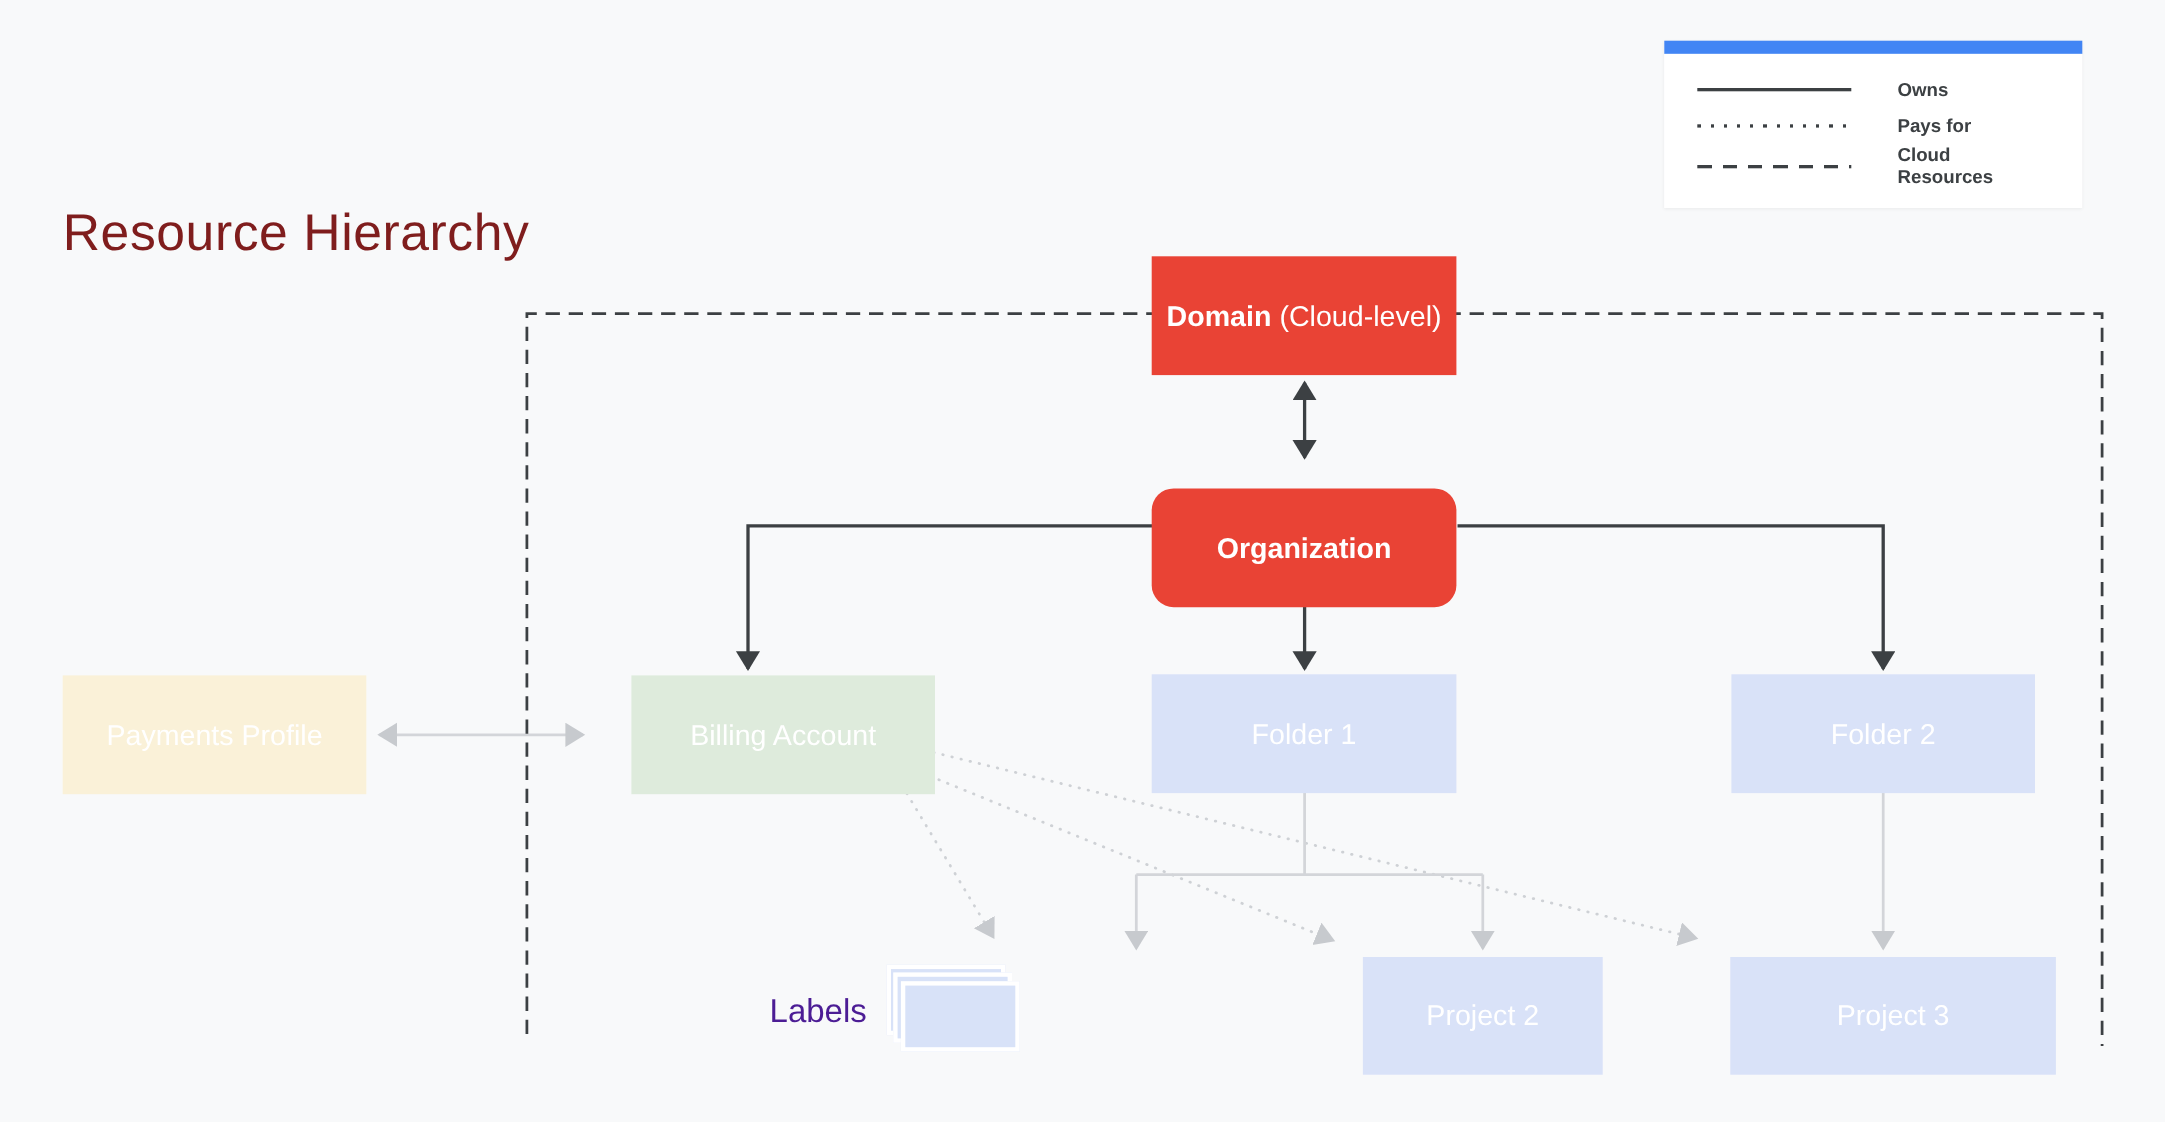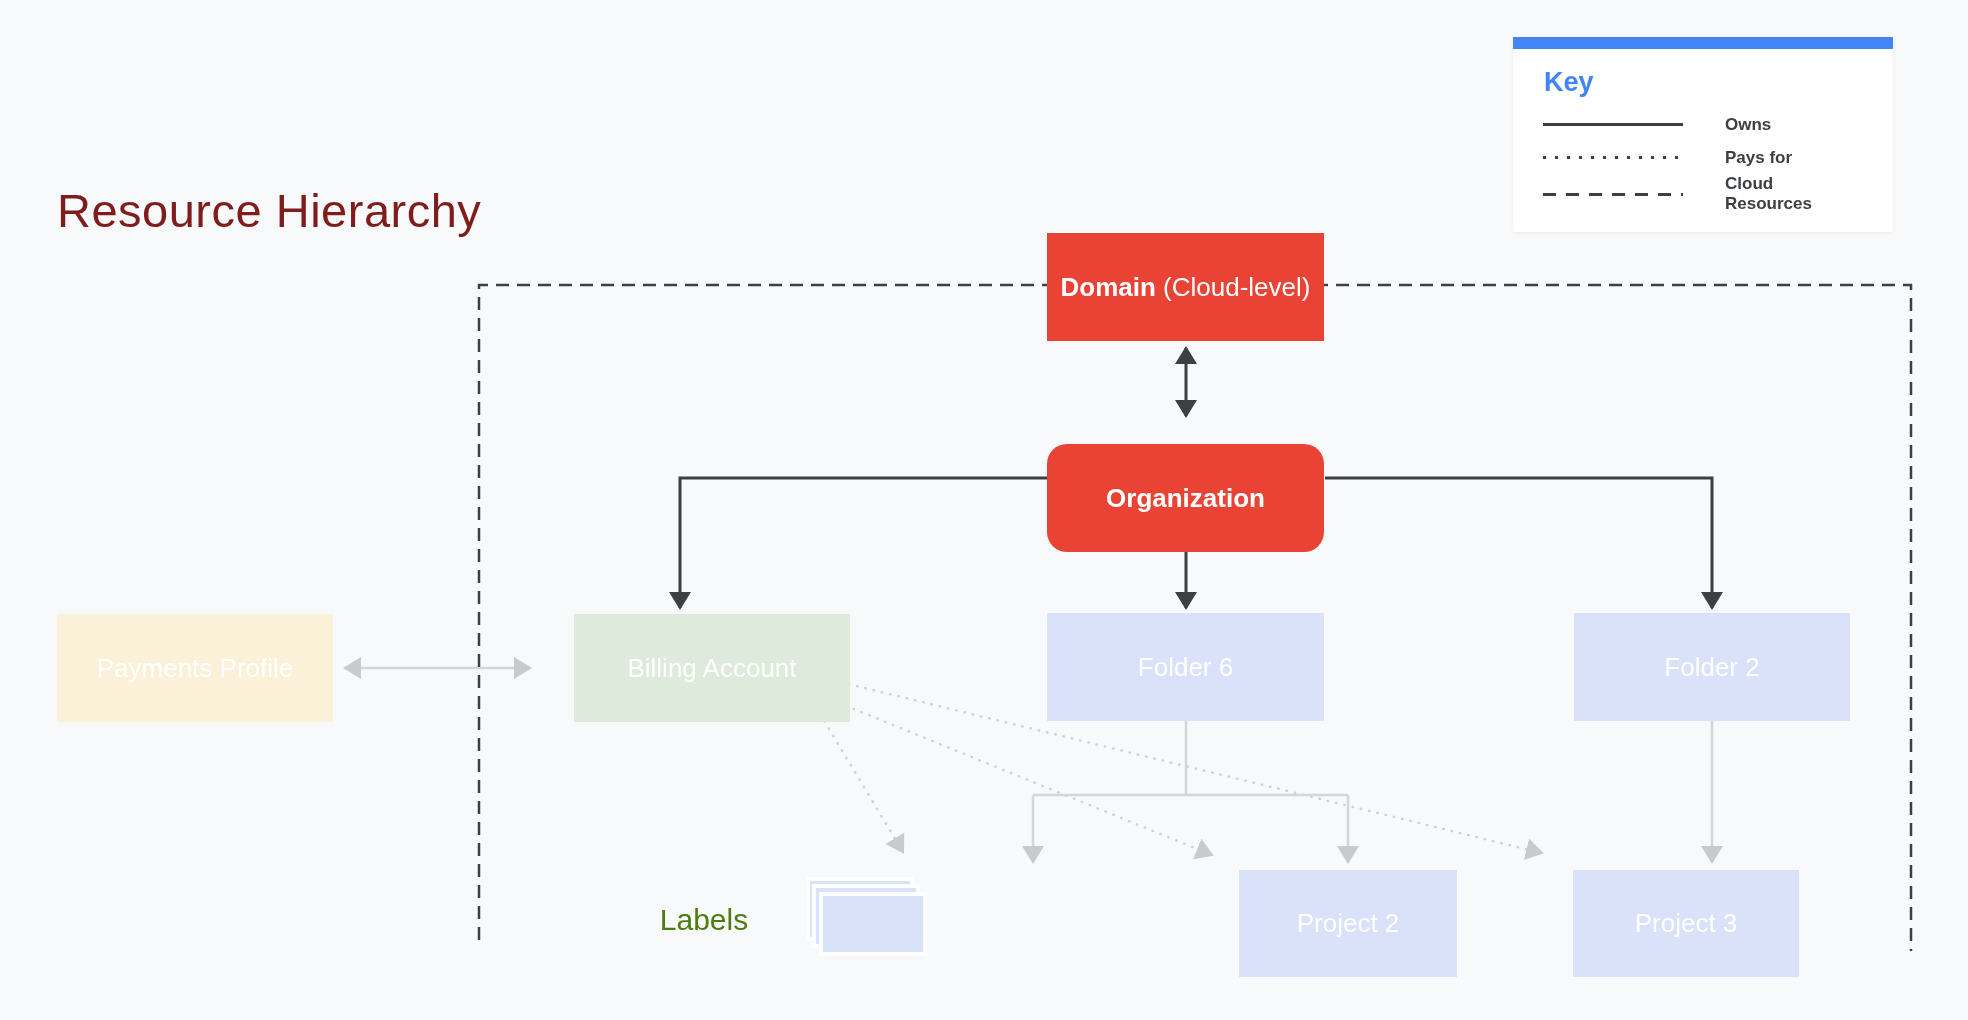--- a/index.html
+++ b/index.html
@@ -17,24 +17,24 @@
   .green{background:#DEEBDC;margin-left:32px;}
   .cream{background:#FAF1D8;text-align:right;}
   .n-domain{left:1047px;top:233px;width:277px;height:108px;}
   .n-org{left:1047px;top:444px;width:277px;height:108px;font-weight:bold;border-radius:20px;}
   .n-payments{left:57px;top:614px;width:276px;height:108px;}
   .n-billing{left:542px;top:614px;width:276px;height:108px;}
   .n-folder1{left:1047px;top:613px;width:277px;height:108px;}
   .n-folder2{left:1574px;top:613px;width:276px;height:108px;}
   .n-project1{left:888px;top:870px;width:290px;height:107px;}
   .n-project2{left:1239px;top:870px;width:218px;height:107px;}
-  .n-project3{left:1573px;top:870px;width:226px;height:107px;}
+  .n-project3{left:1573px;top:870px;width:296px;height:107px;}
   
-  .labels-text{position:absolute;left:620px;top:903px;width:168px;text-align:center;
-               font-size:30px;color:#4d7c0f;z-index:3;}
+  .labels-text{position:absolute;left:620px;top:903px;width:168px;text-align:right;
+               font-size:30px;color:#4c1d95;z-index:3;}
   .cards-icon{position:absolute;left:806px;top:877px;width:130px;height:86px;z-index:3;}
   .cards-icon .card{position:absolute;width:100px;height:56px;background:#D8E2F8;
                     border:4px solid #FFFFFF;}
   .cards-icon .c1{left:0;top:0;}
   .cards-icon .c2{left:6px;top:7px;}
   .cards-icon .c3{left:13px;top:15px;}
   
   .key-panel{position:absolute;left:1513px;top:37px;width:380px;z-index:4;
              box-shadow:0 1px 3px rgba(60,64,67,.08);}
   .key-bar{height:12px;background:#4285F4;}
@@ -95,21 +95,21 @@
   <div class="node red n-org">
     <span>Organization</span>
   </div>
   <div class="node cream n-payments">
     <span>Payments Profile</span>
   </div>
   <div class="node green n-billing">
     <span>Billing Account</span>
   </div>
   <div class="node blue n-folder1">
-    <span>Folder 6</span>
+    <span>Folder 1</span>
   </div>
   <div class="node blue n-folder2">
     <span>Folder 2</span>
   </div>
   <div class="node blue n-project2">
     <span>Project 2</span>
   </div>
   <div class="node blue n-project3">
     <span>Project 3</span>
   </div>
@@ -117,21 +117,20 @@
   <div class="labels-text">Labels</div>
   <div class="cards-icon">
     <div class="card c1"></div>
     <div class="card c2"></div>
     <div class="card c3"></div>
   </div>
 
   <div class="key-panel">
     <div class="key-bar"></div>
     <div class="key-body">
-      <div class="key-heading">Key</div>
       <div class="key-row">
         <div class="key-sample ks-solid"></div>
         <div class="key-label">Owns</div>
       </div>
       <div class="key-row">
         <div class="key-sample ks-dotted"></div>
         <div class="key-label">Pays for</div>
       </div>
       <div class="key-row">
         <div class="key-sample ks-dashed"></div>

